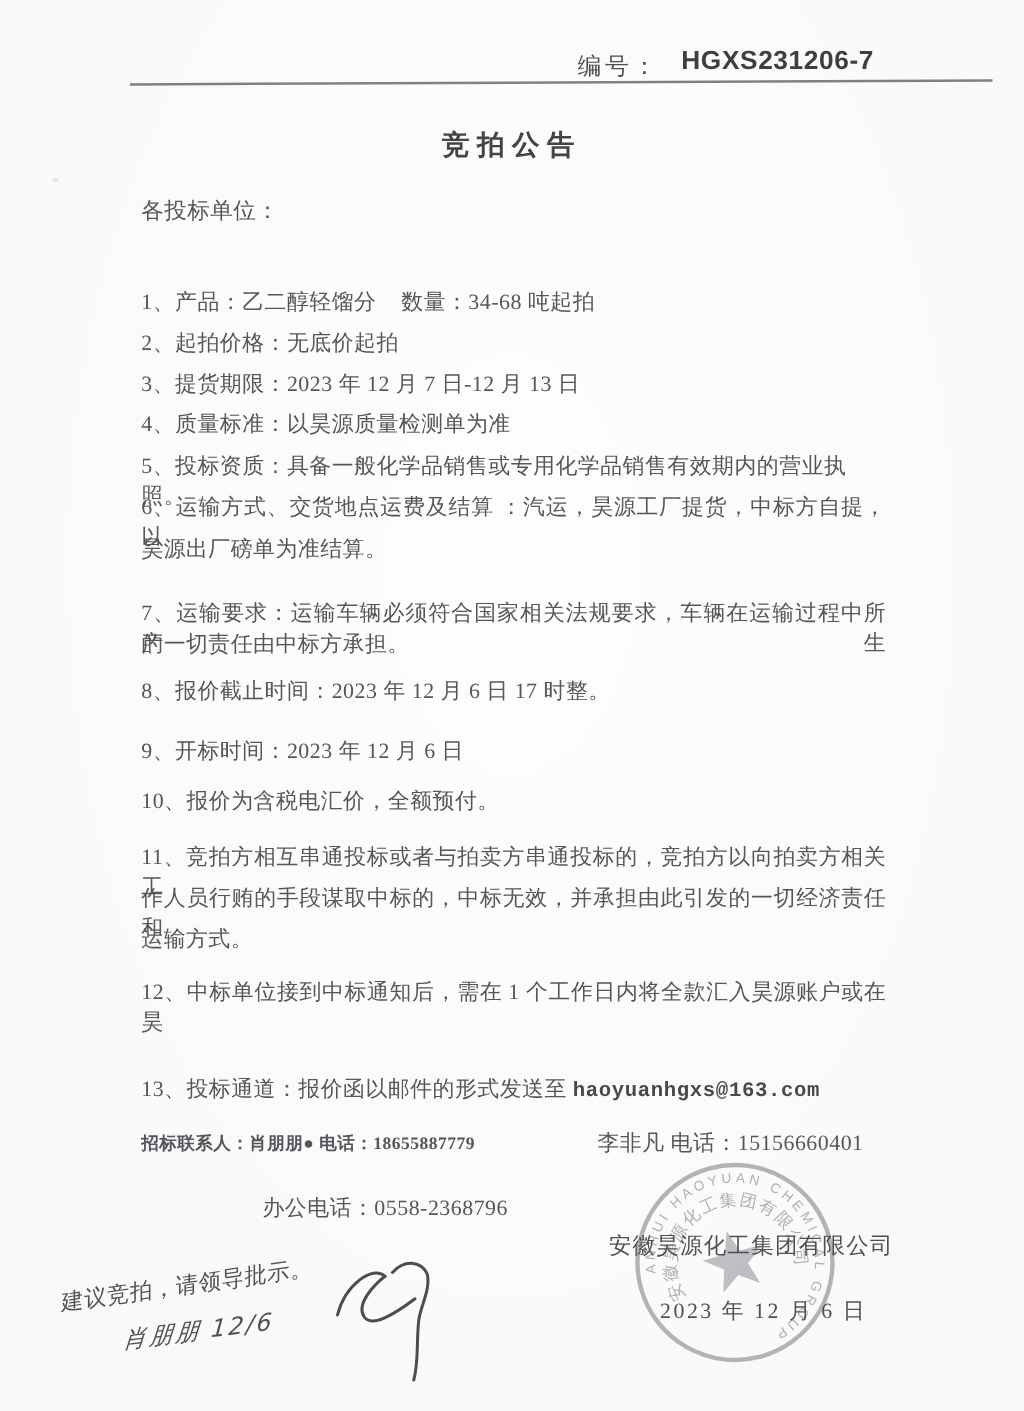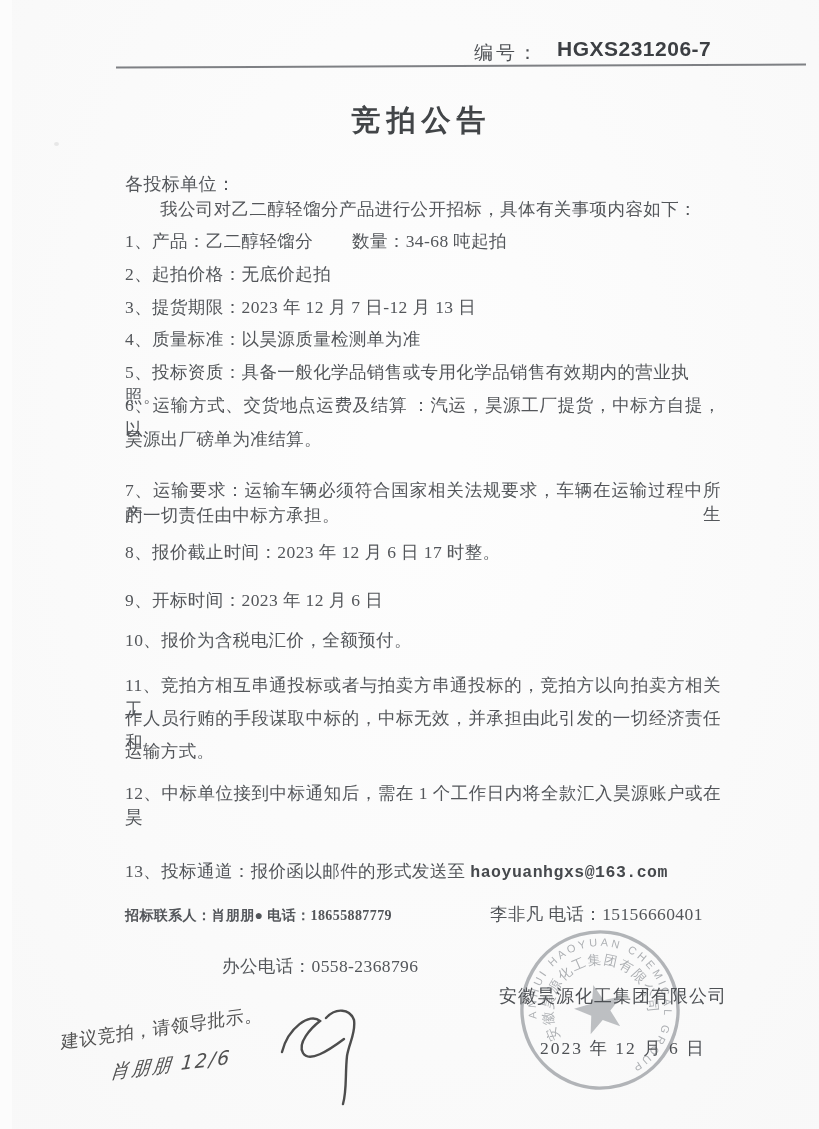--- a/index.html
+++ b/index.html
@@ -2,40 +2,40 @@
 <html><head>
 <meta charset="utf-8">
 <style>
   html,body{margin:0;padding:0;}
   body{width:819px;height:1129px;position:relative;overflow:hidden;
        background:#fcfcfc;
        font-family:"Liberation Serif","DejaVu Serif",serif;}
   .page{position:absolute;inset:0;
         background:
           radial-gradient(ellipse at 50% 40%, rgba(255,255,255,0.6), rgba(240,240,240,0.25) 95%),
-          #fbfbfb; margin-left: 12px;}
+          #fbfbfb;}
   .ink{color:#53565a;}
   .abs{position:absolute;}
   
   .docnum-label{left:462px;top:40px;font-size:19px;letter-spacing:3px;color:#4c4f53;}
   .docnum-value{left:545px;top:37px;font-size:21px;font-weight:bold;
                 font-family:"Liberation Sans","DejaVu Sans",sans-serif;color:#3c3f43;letter-spacing:0.5px;}
   .head-rule{left:104px;top:65px;width:690px;height:2px;background:#5f6266;
              transform:rotate(-0.25deg);opacity:0.8;}
   
-  .doc-title{left:0;top:101px;width:819px;text-align:center;font-size:29px;
+  .doc-title{left:0;top:101px;width:819px;text-align:center;font-size:22px;
              font-weight:bold;letter-spacing:6px;color:#424548;}
   
   .line{left:113px;width:596px;font-size:17.5px;line-height:24px;
         color:#53565a;letter-spacing:0.4px;white-space:nowrap;}
   .wrapb{white-space:normal;}
   .stretch{text-align:justify;text-align-last:justify;white-space:normal;}
-  .salutation{top:172px;font-size:18px;}
+  .salutation{top:156px;font-size:18px;}
   .intro{left:148px;top:197px;}
-  .qty{position:absolute;left:227px;top:0;}
+  .qty{position:absolute;left:208px;top:0;}
   .email{font-family:"Liberation Mono","DejaVu Sans Mono",monospace;
          font-weight:bold;font-size:16.5px;color:#46494d;letter-spacing:0.5px;}
   
   .contact-left{left:113px;top:904px;font-size:14px;font-weight:bold;}
   .contact-right{left:478px;top:902px;font-size:17.5px;}
   .office-line{left:210px;top:954px;font-size:17.5px;}
   
   .company-line{left:487px;top:984px;font-size:18px;color:#4d5054;letter-spacing:1px;}
   .date-line{left:528px;top:1036px;font-size:17.5px;color:#4d5054;letter-spacing:2px;}
   
@@ -55,21 +55,20 @@
 
 <div class="page">
 
   <span class="abs ink docnum-label">编号：</span>
   <span class="abs docnum-value">HGXS231206-7</span>
   <div class="abs head-rule"></div>
 
   <div class="abs doc-title">竞拍公告</div>
 
   <div class="abs line salutation">各投标单位：</div>
-  <div class="abs line intro">我公司对乙二醇轻馏分产品进行公开招标，具体有关事项内容如下：</div>
 
   <div class="abs line" style="top:229px">
     <span>1、产品：乙二醇轻馏分</span>
     <span class="qty">数量：34-68 吨起拍</span>
   </div>
   <div class="abs line" style="top:262px">2、起拍价格：无底价起拍</div>
   <div class="abs line" style="top:295px">3、提货期限：2023 年 12 月 7 日-12 月 13 日</div>
   <div class="abs line" style="top:327px">4、质量标准：以昊源质量检测单为准</div>
   <div class="abs line wrapb" style="top:360px">5、投标资质：具备一般化学品销售或专用化学品销售有效期内的营业执照。</div>
 

